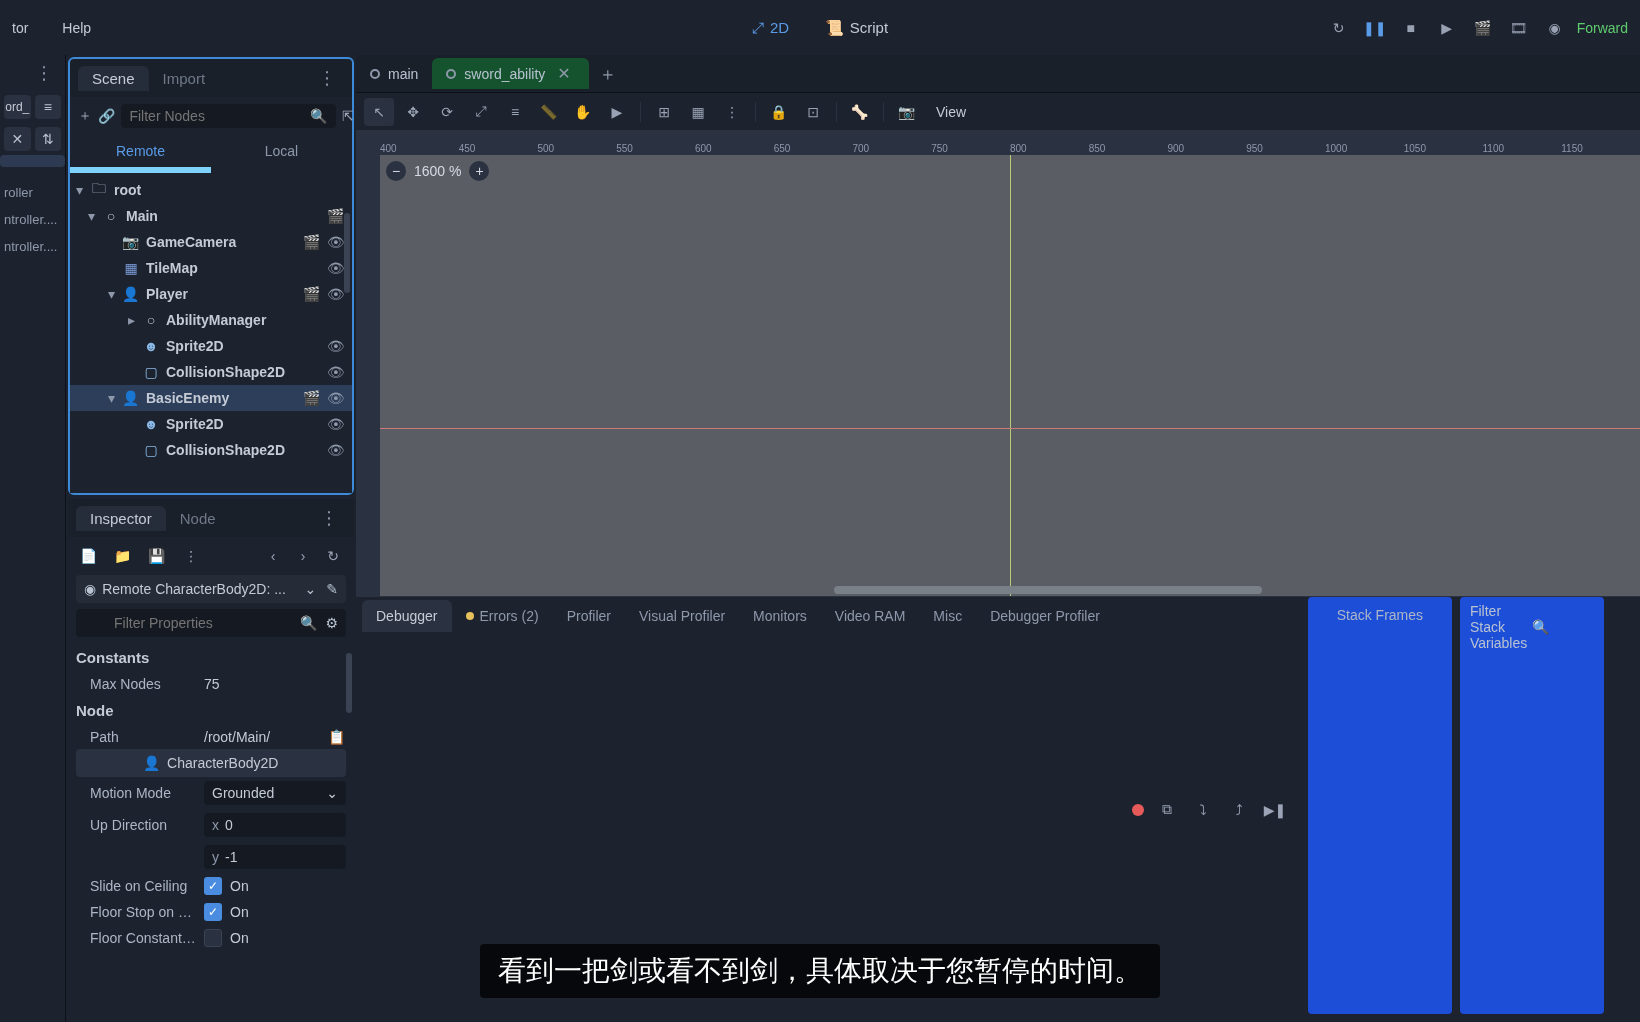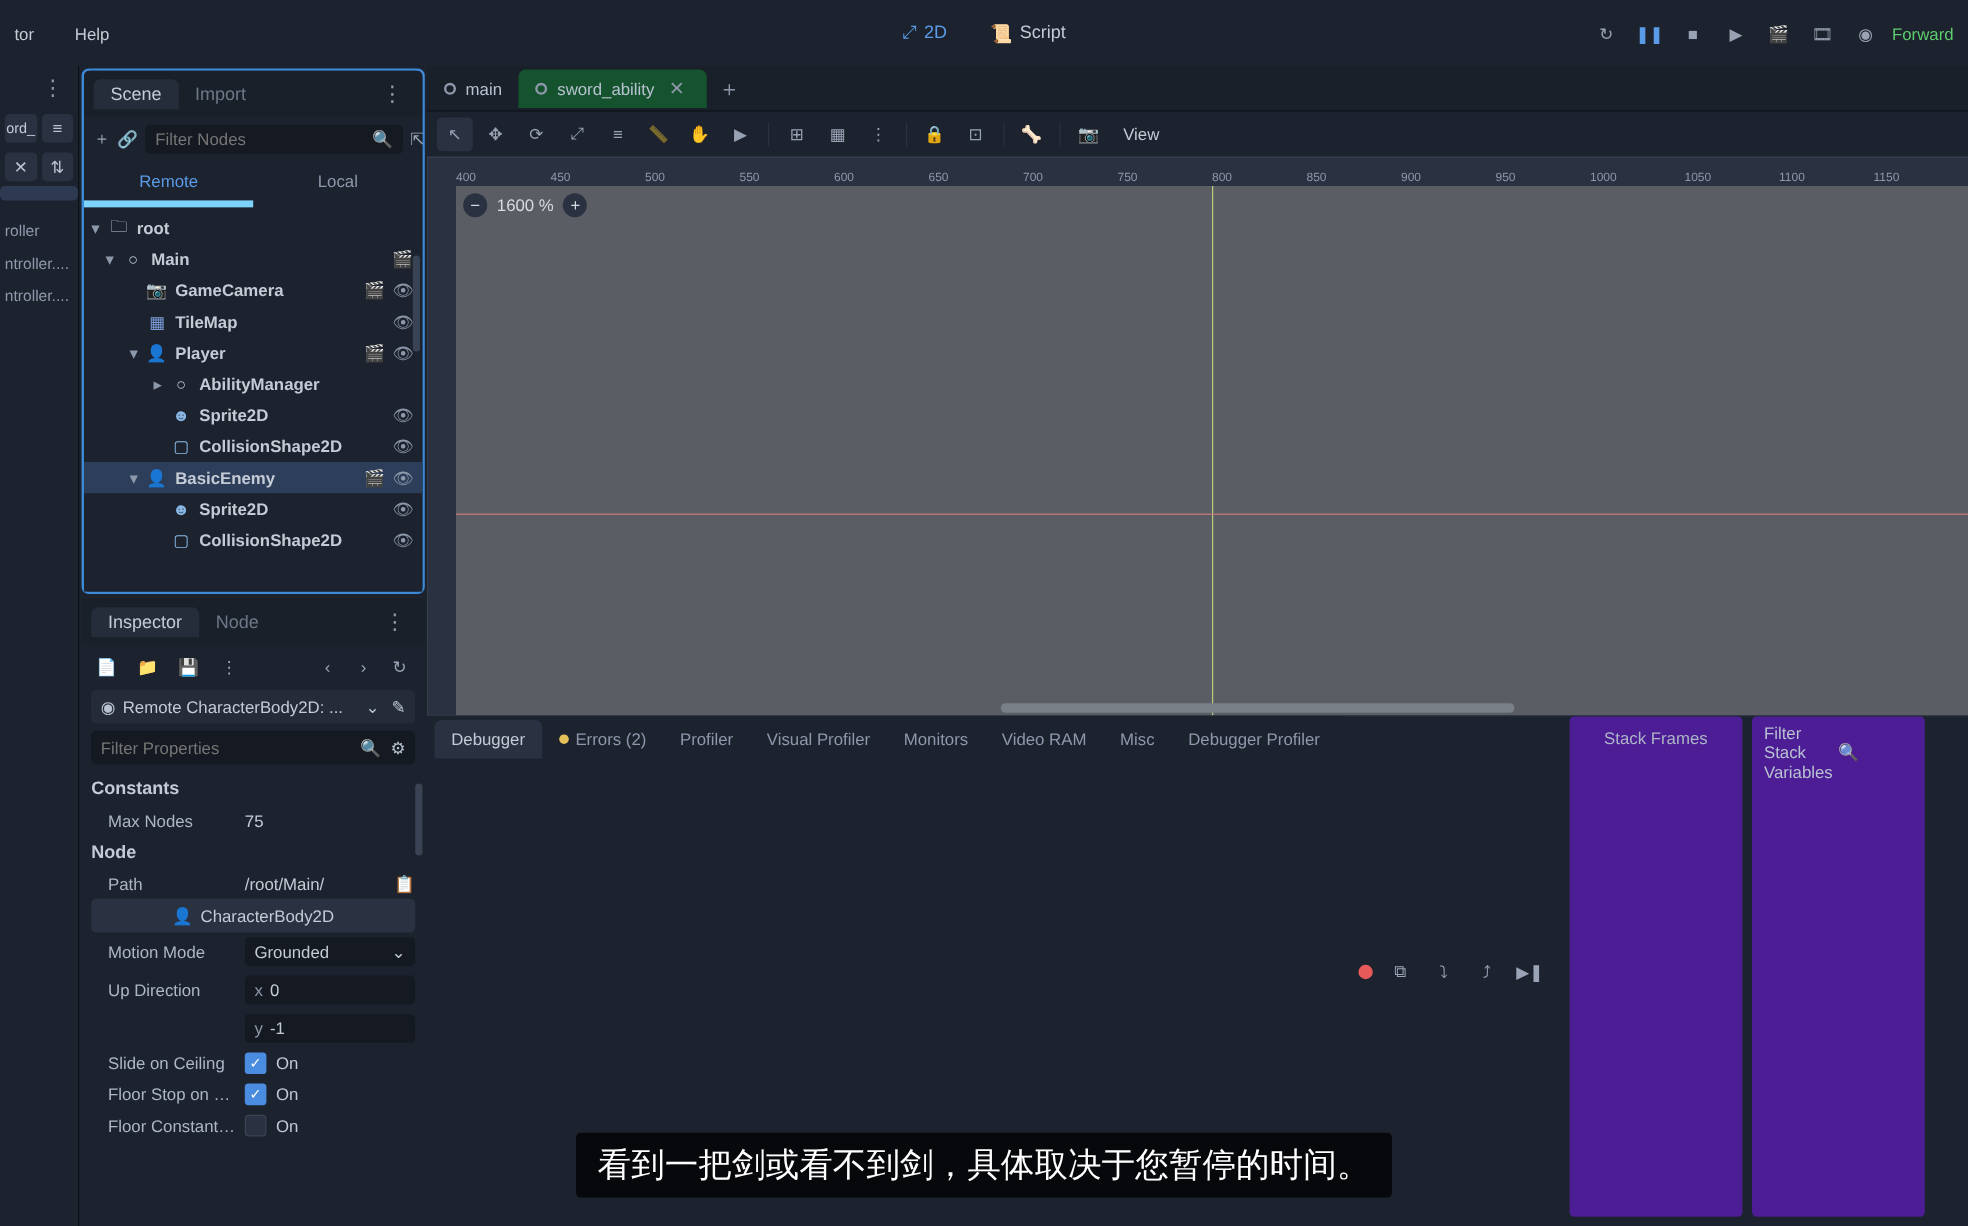--- a/index.html
+++ b/index.html
@@ -56,21 +56,21 @@
 .tree-right { display: flex; gap: 4px; align-items: center; }
 .tree-right-ico { width: 20px; height: 20px; display: flex; align-items: center; justify-content: center; color: #8e98ab; }
 
 
 .inspector-panel { width: 286px; background: #1d232e; display: flex; flex-direction: column; margin: 2px; }
 .insp-toolbar { display: flex; align-items: center; padding: 6px 8px; gap: 8px; }
 .insp-nav { margin-left: auto; display: flex; gap: 4px; }
 .insp-obj { display: flex; align-items: center; padding: 6px 8px; background: #252c38; border-radius: 4px; margin: 0 8px 6px 8px; gap: 6px; }
 .insp-obj-label { flex: 1; font-size: 14px; color: #c5cbd6; white-space: nowrap; overflow: hidden; text-overflow: ellipsis; }
 .insp-filter { display: flex; align-items: center; padding: 6px 8px; background: #151a22; margin: 0 8px 6px 8px; border-radius: 4px; }
-.insp-filter input { flex: 1; background: none; border: none; color: #f0abfc; outline: none; font-size: 14px; }
+.insp-filter input { flex: 1; background: none; border: none; color: #f0abfc; outline: none; font-size: 14px; margin-left: 30px; }
 
 .insp-body { flex: 1; overflow-y: auto; padding: 0 8px; }
 .insp-section { color: #c5cbd6; font-weight: 600; padding: 6px 0; font-size: 15px; }
 .insp-row { display: flex; align-items: center; padding: 4px 0; gap: 8px; }
 .insp-label { width: 120px; color: #adb6c6; font-size: 14px; padding-left: 14px; white-space: nowrap; overflow: hidden; text-overflow: ellipsis; }
 .insp-value { flex: 1; color: #c5cbd6; }
 .insp-value-box { background: #151a22; padding: 4px 8px; border-radius: 4px; display:flex; }
 .insp-btn-row { background: #2a3140; padding: 6px; border-radius: 4px; text-align: center; color: #c5cbd6; display:flex; align-items:center; justify-content:center; gap:6px; }
 .checkbox-on { width: 18px; height: 18px; background: #4a8de0; border-radius: 3px; display: inline-flex; align-items: center; justify-content: center; color: #fff; font-size: 12px; margin-right: 8px; }
 .checkbox-off { width: 18px; height: 18px; background: #2a3140; border: 1px solid #3a4354; border-radius: 3px; display: inline-block; margin-right: 8px; }
@@ -108,21 +108,21 @@
 
 
 .bottom-panel { height: 426px; background: #1d232e; border-top: 1px solid #2a3140; display: flex; }
 .bp-tabs { display: flex; align-items: center; height: 38px; padding: 0 6px; background: #1d232e; }
 .bp-tab { padding: 8px 14px; color: #8e98ab; cursor: pointer; display:flex; align-items:center; gap:6px; }
 .bp-tab.active { background: #2a3140; color: #c5cbd6; border-radius: 6px 6px 0 0; }
 .bp-errors-dot { width: 8px; height: 8px; background: #e6c05a; border-radius: 50%; }
 .bp-toolbar { display: flex; justify-content: flex-end; align-items: center; padding: 6px 12px; gap: 10px; }
 .bp-rec { width: 12px; height: 12px; background: #e65a5a; border-radius: 50%; }
 .bp-content { flex: 1; display: flex; gap: 8px; padding: 0 8px 8px 8px; }
-.bp-pane { flex: 1; background: #4c1d95; border-radius: 4px; display: flex; flex-direction: column; }
+.bp-pane { flex: 1; background: #1d4ed8; border-radius: 4px; display: flex; flex-direction: column; }
 .bp-pane-header { padding: 10px; text-align: center; color: #adb6c6; display:flex; align-items:center; justify-content:center; }
 .bp-filter-stack { display: flex; align-items: center; padding: 6px 10px; width: 100%; }
 .bp-filter-stack span { flex:1; text-align:left; }
 
 
 .subtitle { position: absolute; bottom: 24px; left: 50%; transform: translateX(-50%); background: rgba(0,0,0,0.75); color: #fff; padding: 8px 18px; font-size: 28px; border-radius: 4px; white-space: nowrap; z-index: 999; }
 
 
 .scroll-hint { position: absolute; right: 2px; top: 40px; width: 6px; height: 80px; background: #3a4354; border-radius: 3px; }
 </style>

